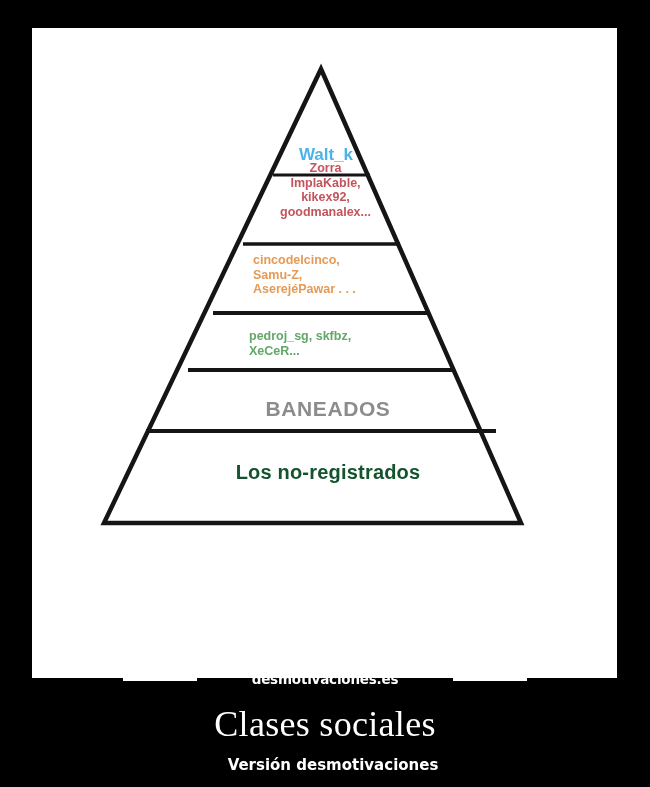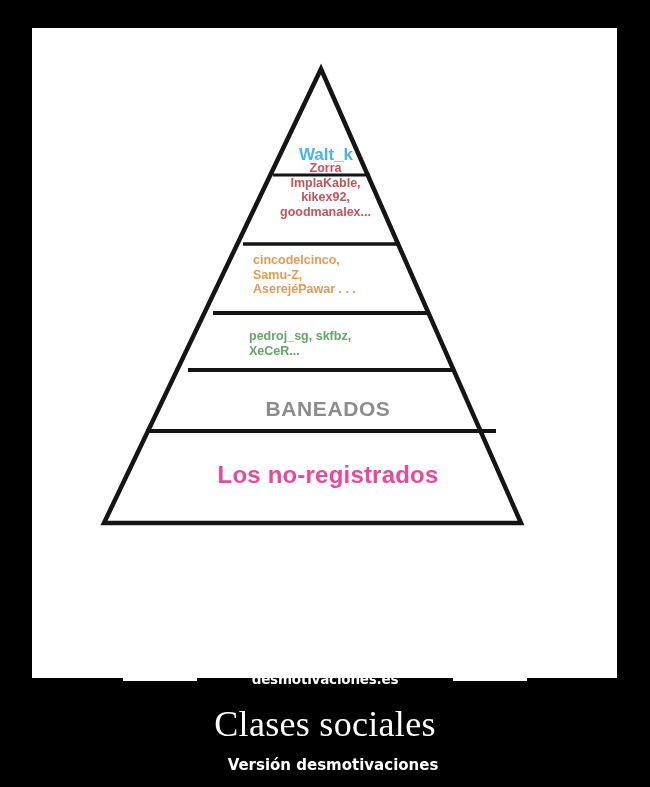--- a/index.html
+++ b/index.html
@@ -100,23 +100,23 @@
     width: 290px;
     font-size: 21px;
     font-weight: bold;
     color: #8c8c8c;
     letter-spacing: 0.6px;
   }
   .tier-6 {            
     left: 120px;
     top: 432px;
     width: 350px;
-    font-size: 24px;
-    font-weight: bold;
-    color: #ec4899;
+    font-size: 20px;
+    font-weight: bold;
+    color: #14532d;
     letter-spacing: 0.2px;
   }
 
   
   #watermark {
     position: absolute;
     left: 0;
     top: 666px;
     width: 650px;
     height: 26px;

